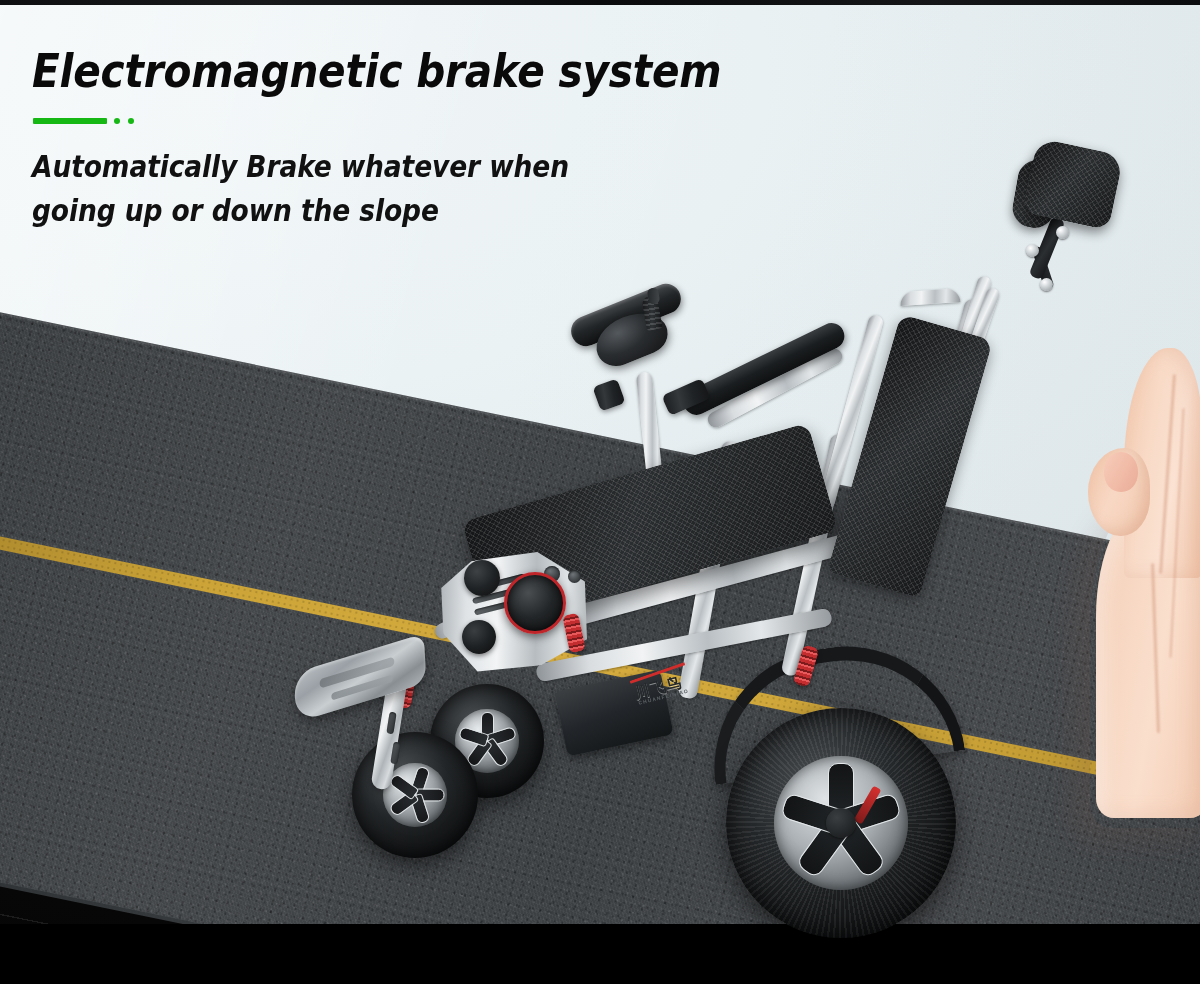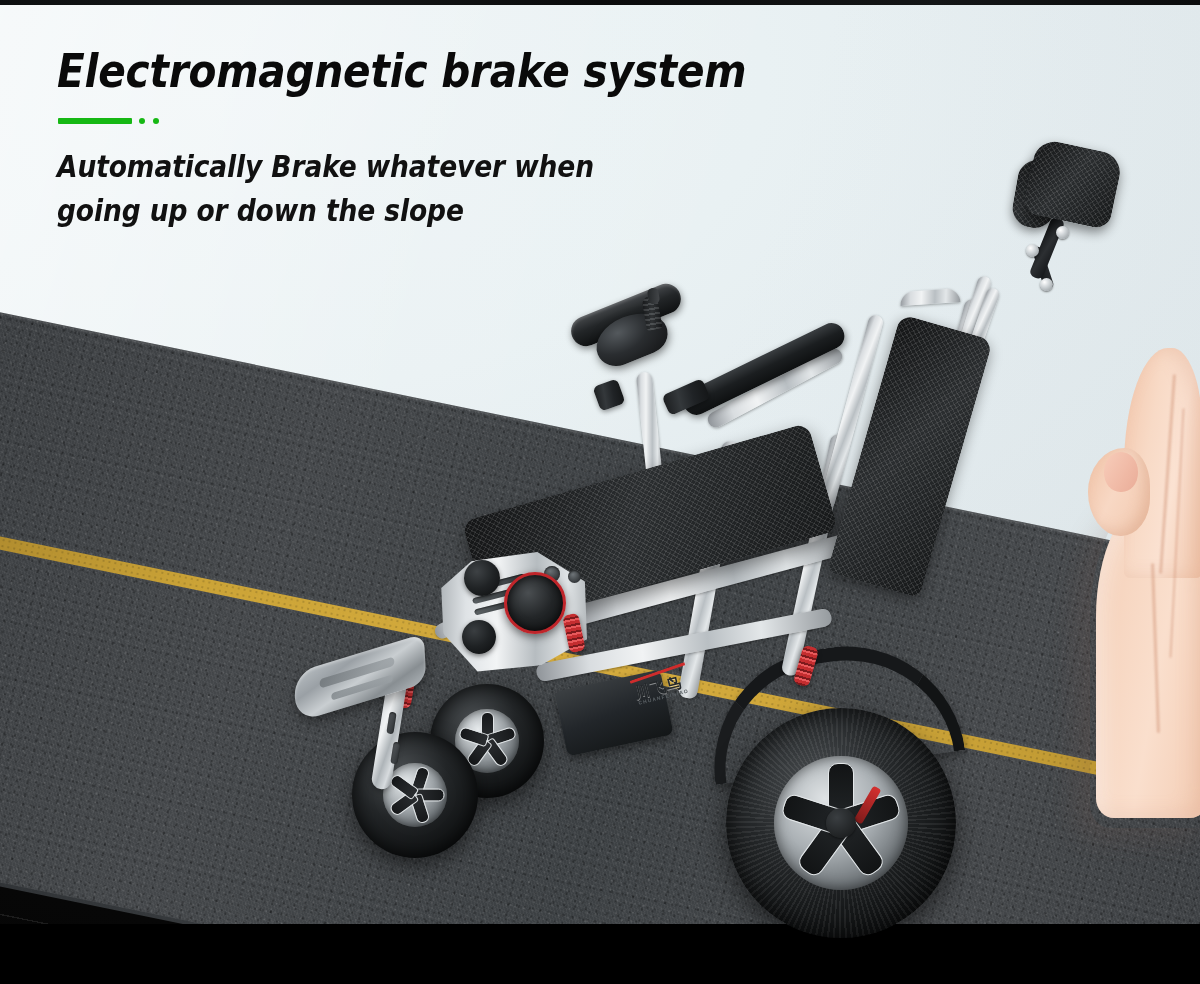--- a/index.html
+++ b/index.html
@@ -408,21 +408,21 @@
     letter-spacing:1px; white-space:nowrap;
     text-shadow:0 1px 0 rgba(255,255,255,.45);
   }
   .logo-en{
     position:absolute; left:5px; top:25px;
     font-size:5px; font-weight:700; color:#5a6064;
     letter-spacing:1.1px; white-space:nowrap;
   }
 
   
-  .copy{ position:absolute; left:57px; top:46px; width:740px; }
+  .copy{ position:absolute; left:32px; top:46px; width:740px; }
   .title{
     font-family:"Liberation Sans Narrow","DejaVu Sans Condensed","Liberation Sans", sans-serif;
     font-weight:700; font-style:italic;
     font-size:47px; line-height:1.06;
     color:#0a0a0a; letter-spacing:-.2px;
     transform:scaleX(.96); transform-origin:left center;
     white-space:nowrap;
   }
   .accent{ display:flex; align-items:center; gap:7px; margin:22px 0 20px 1px; }
   .accent-bar{ width:74px; height:6px; background:#16b814; border-radius:1px; }

